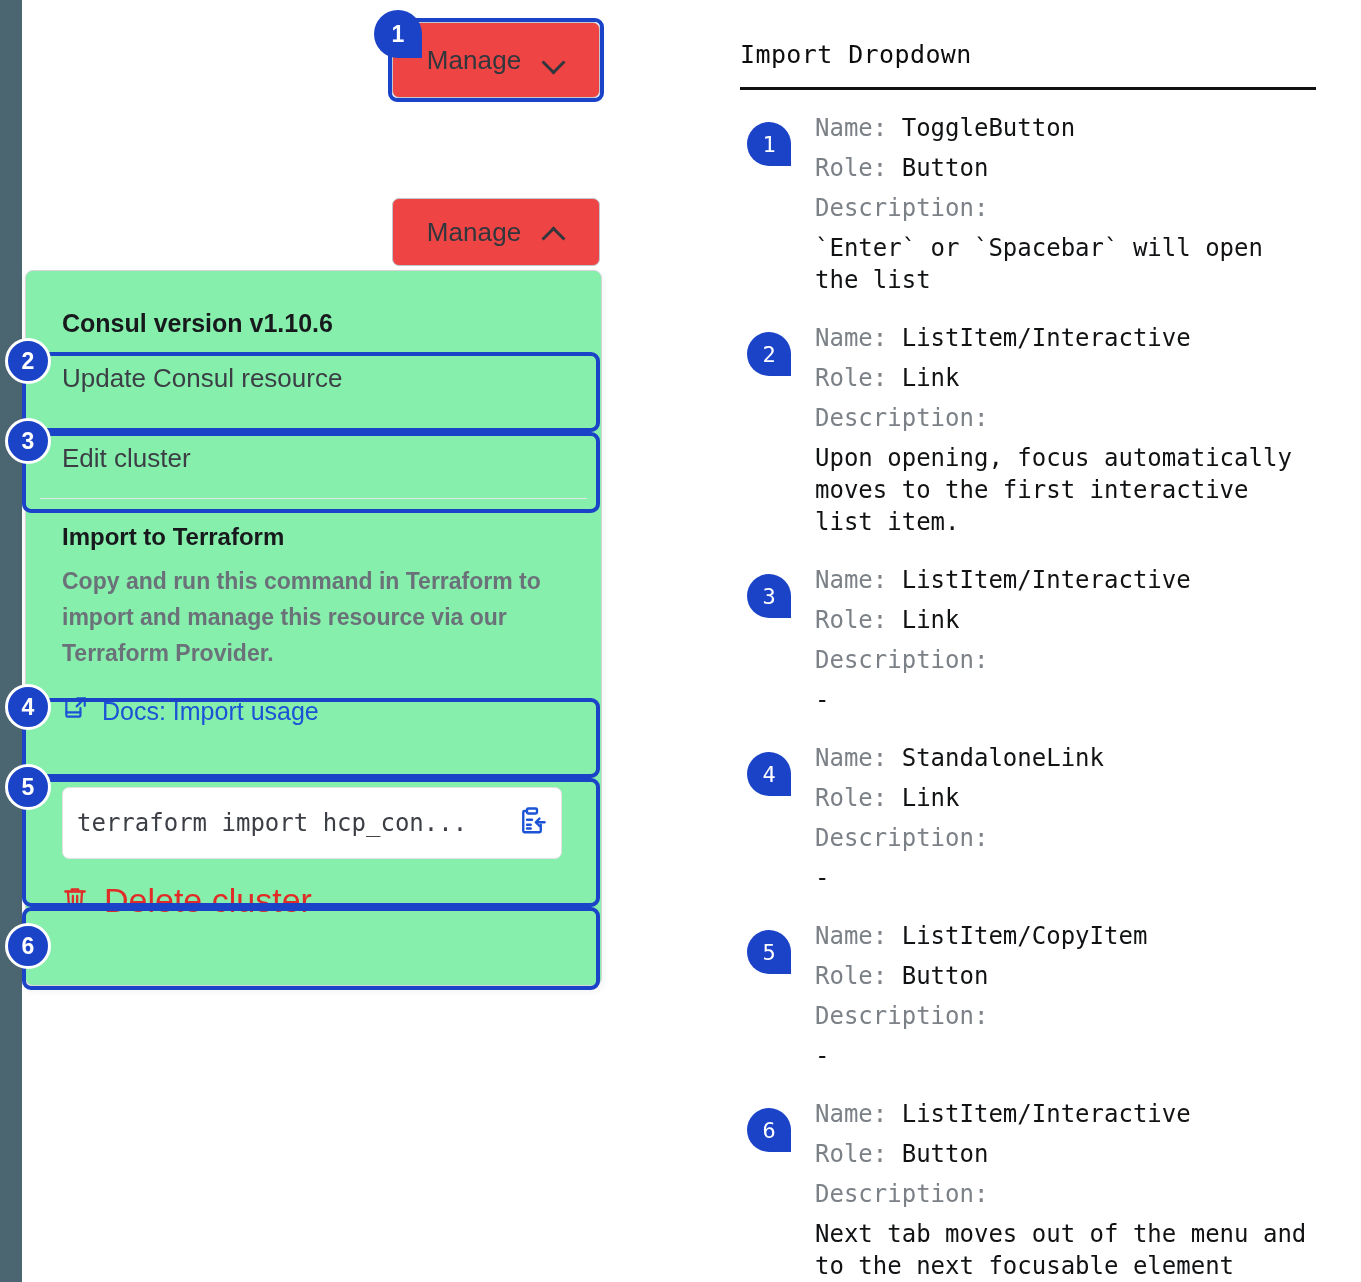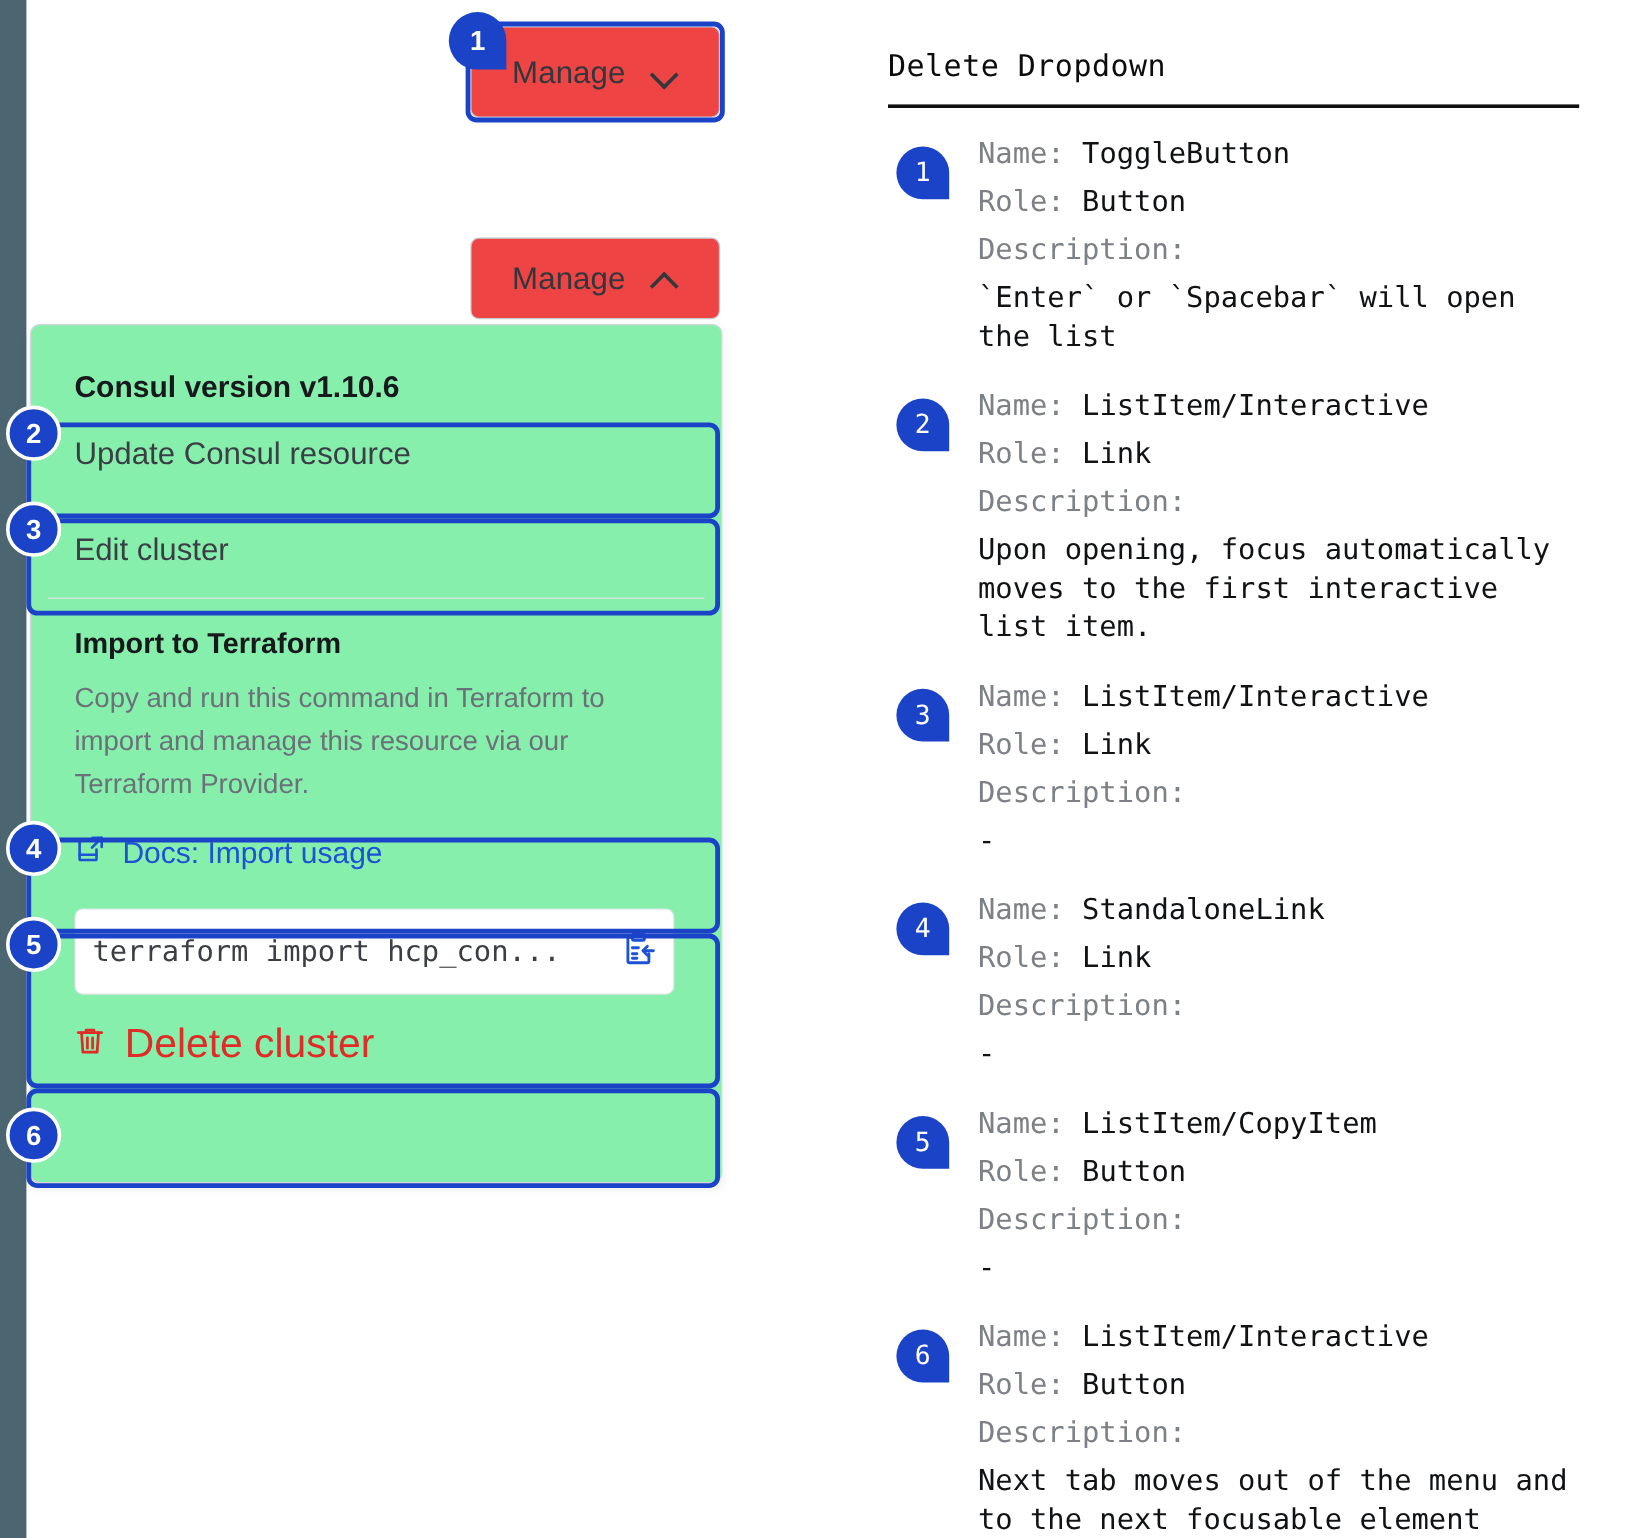--- a/index.html
+++ b/index.html
@@ -107,31 +107,32 @@
     font-weight: bold;
     color: #17191c;
     margin-top: 24px;
   }
   .dd-desc {
     font-size: 23px;
     line-height: 36px;
     color: #6b7178;
     margin-top: 12px;
     width: 510px;
+    font-weight: bold;
   }
   .dd-link {
     display: flex;
     align-items: center;
     gap: 14px;
     height: 80px;
     color: #1b52d6;
     font-size: 25px;
   }
   .code-field {
-    margin-top: 6px;
+    margin-top: 36px;
     width: 500px;
     height: 72px;
     border: 1px solid #e0e2e5;
     border-radius: 7px;
     display: flex;
     align-items: center;
     padding: 0 14px;
     gap: 10px;
     background: #fff;
   }
@@ -321,21 +322,21 @@
     <div class="hl" id="hl-6"></div>
 
     <div class="badge-circle" id="bdg-2">2</div>
     <div class="badge-circle" id="bdg-3">3</div>
     <div class="badge-circle" id="bdg-4">4</div>
     <div class="badge-circle" id="bdg-5">5</div>
     <div class="badge-circle" id="bdg-6">6</div>
   </div>
 
   <div class="right-col">
-    <div class="spec-title">Delete Dropdown</div>
+    <div class="spec-title">Import Dropdown</div>
     <div class="spec-rule"></div>
     <div class="spec-list" id="spec-list">
         <div class="spec-row">
           <div class="badge-drop">1</div>
           <div class="kv"><span class="k">Name: </span><span class="v">ToggleButton</span></div>
           <div class="kv"><span class="k">Role: </span><span class="v">Button</span></div>
           <div class="kv"><span class="k">Description:</span></div>
           <div class="desc-lines">`Enter` or `Spacebar` will open
 the list</div>
         </div>

